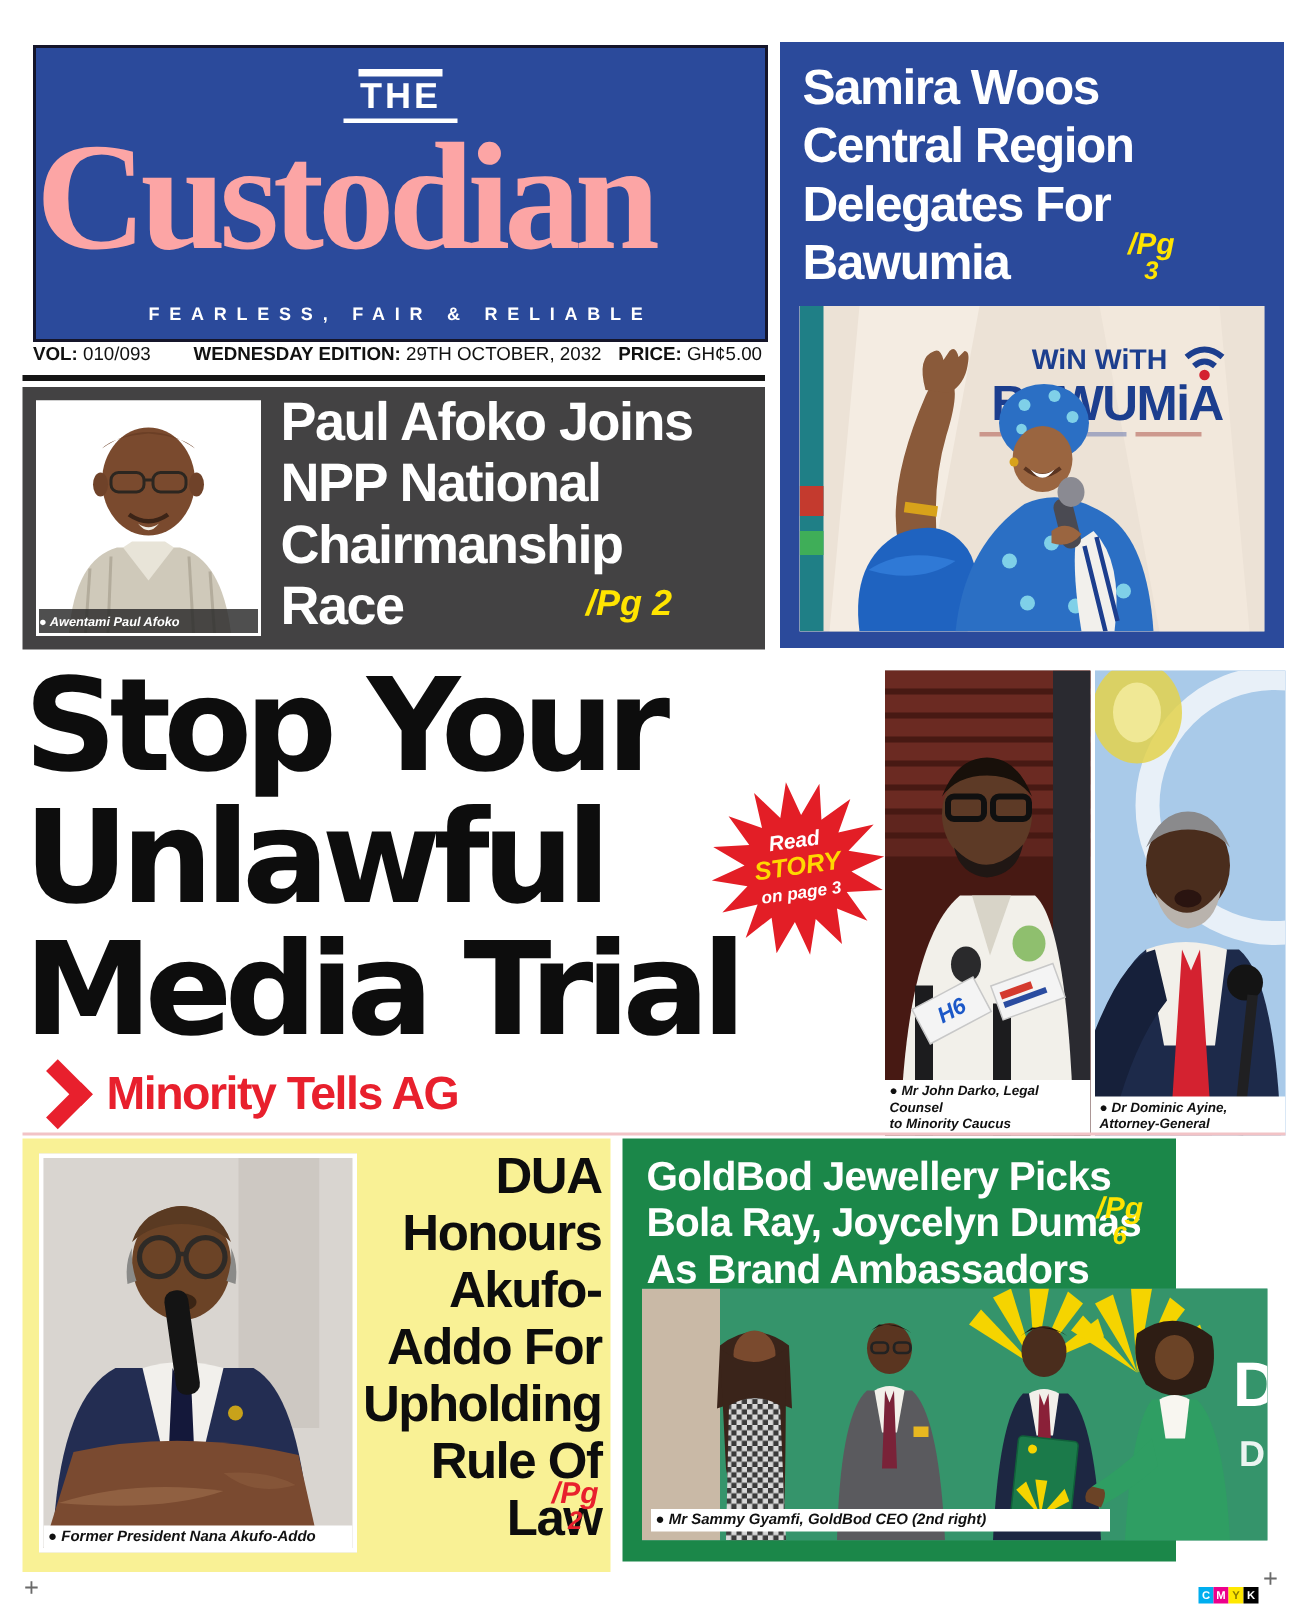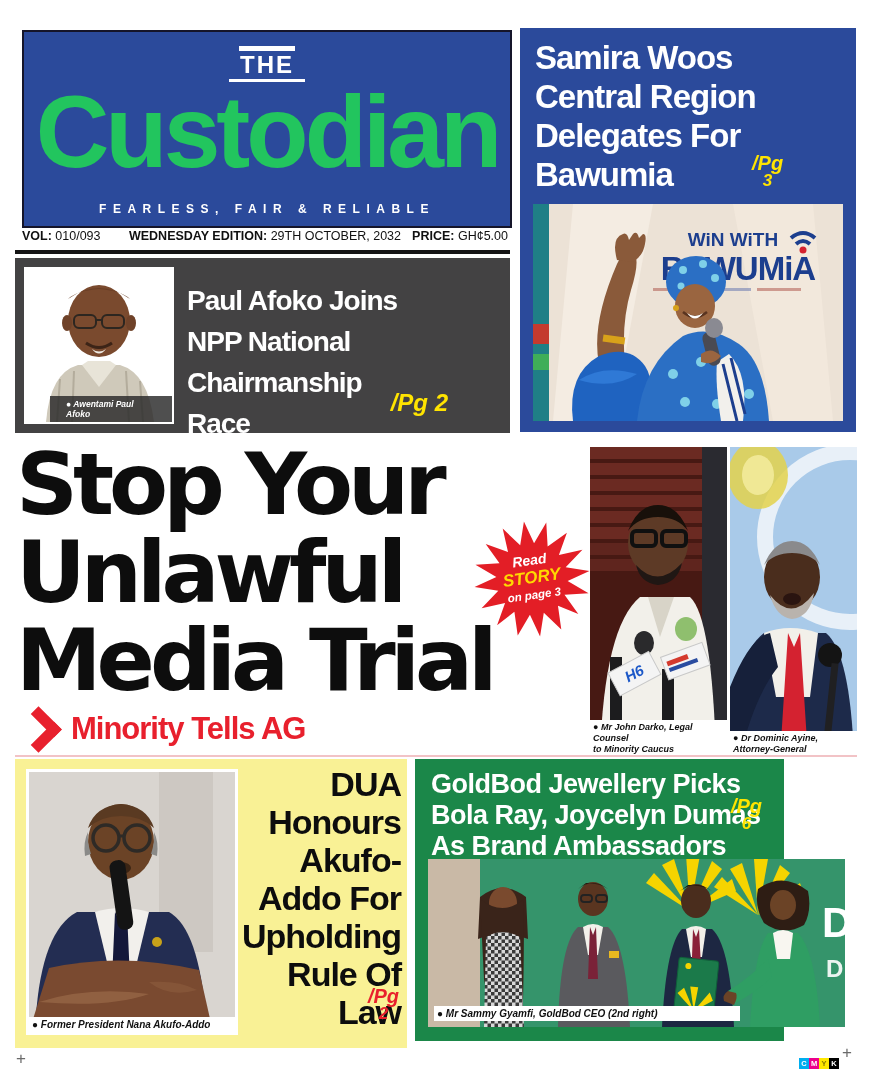--- a/index.html
+++ b/index.html
@@ -7,39 +7,39 @@
         font-family:"Liberation Sans", sans-serif;}
   .abs{position:absolute;}
   .preline{white-space:pre-line;}
 
   
   .masthead{left:22px;top:30px;width:486px;height:194px;background:#2b4a9b;border:2px solid #15152a;}
   .the-block{position:absolute;left:0;right:0;top:14px;text-align:center;color:#fff;}
   .the-bar1{display:block;margin:0 auto 2px auto;width:56px;height:5px;background:#fff;}
   .the-word{display:block;font-size:24px;font-weight:bold;letter-spacing:2px;line-height:24px;}
   .the-bar2{display:block;margin:2px auto 0 auto;width:76px;height:3px;background:#fff;}
-  .brand{position:absolute;left:0;right:0;top:40px;text-align:center;color:#22c55e;
-         font-size:102px;font-weight:bold;letter-spacing:-4px;line-height:120px;}
+  .brand{position:absolute;left:0;right:0;top:40px;text-align:left;color:#fca5a5;
+         font-size:102px;font-weight:bold;letter-spacing:-4px;line-height:120px;font-family:Liberation Serif, serif;}
   .tagline{position:absolute;left:0;right:0;bottom:10px;text-align:center;color:#fff;
            font-size:12px;font-weight:bold;letter-spacing:6.5px;}
   .info-row{left:22px;top:229px;width:486px;height:18px;font-size:12.5px;color:#111;}
   .info-left{position:absolute;left:0;top:0;}
   .info-center{position:absolute;left:0;right:0;top:0;text-align:center;}
   .info-right{position:absolute;right:0;top:0;}
   .info-row b{font-weight:bold;}
   .top-rule{left:15px;top:250px;width:495px;height:4px;background:#151515;}
 
   
   .afoko-box{left:15px;top:258px;width:495px;height:175px;background:#434243;}
   .afoko-photo{position:absolute;left:9px;top:9px;width:150px;height:157px;background:#fff;
                border:2px solid #fff;box-sizing:border-box;overflow:hidden;}
   .photo-caption-overlay{position:absolute;left:0;right:0;bottom:0;background:rgba(40,40,40,.82);
-               color:#fff;font-size:8.5px;font-style:italic;font-weight:bold;padding:3px 16px;margin-left:24px;}
+               color:#fff;font-size:8.5px;font-style:italic;font-weight:bold;padding:3px 0;}
   .afoko-headline{position:absolute;left:172px;top:2px;color:#fff;font-weight:bold;
-               font-size:28px;line-height:41px;letter-spacing:-1px;margin-top:20px;}
+               font-size:36px;line-height:41px;letter-spacing:-1px;}
   .afoko-pg{position:absolute;right:62px;bottom:16px;color:#ffe400;font-size:24px;
                font-style:italic;font-weight:bold;}
 
   
   .samira-box{left:520px;top:28px;width:336px;height:404px;background:#2b4a9b;}
   .samira-headline{position:absolute;left:15px;top:10px;color:#fff;font-weight:bold;
                font-size:33px;line-height:39px;letter-spacing:-1px;}
   .pg-stack{position:absolute;text-align:center;font-style:italic;font-weight:bold;line-height:.95;}
   .pg-stack .pg-top{display:block;font-size:20px;}
   .pg-stack .pg-num{display:block;font-size:17px;}

